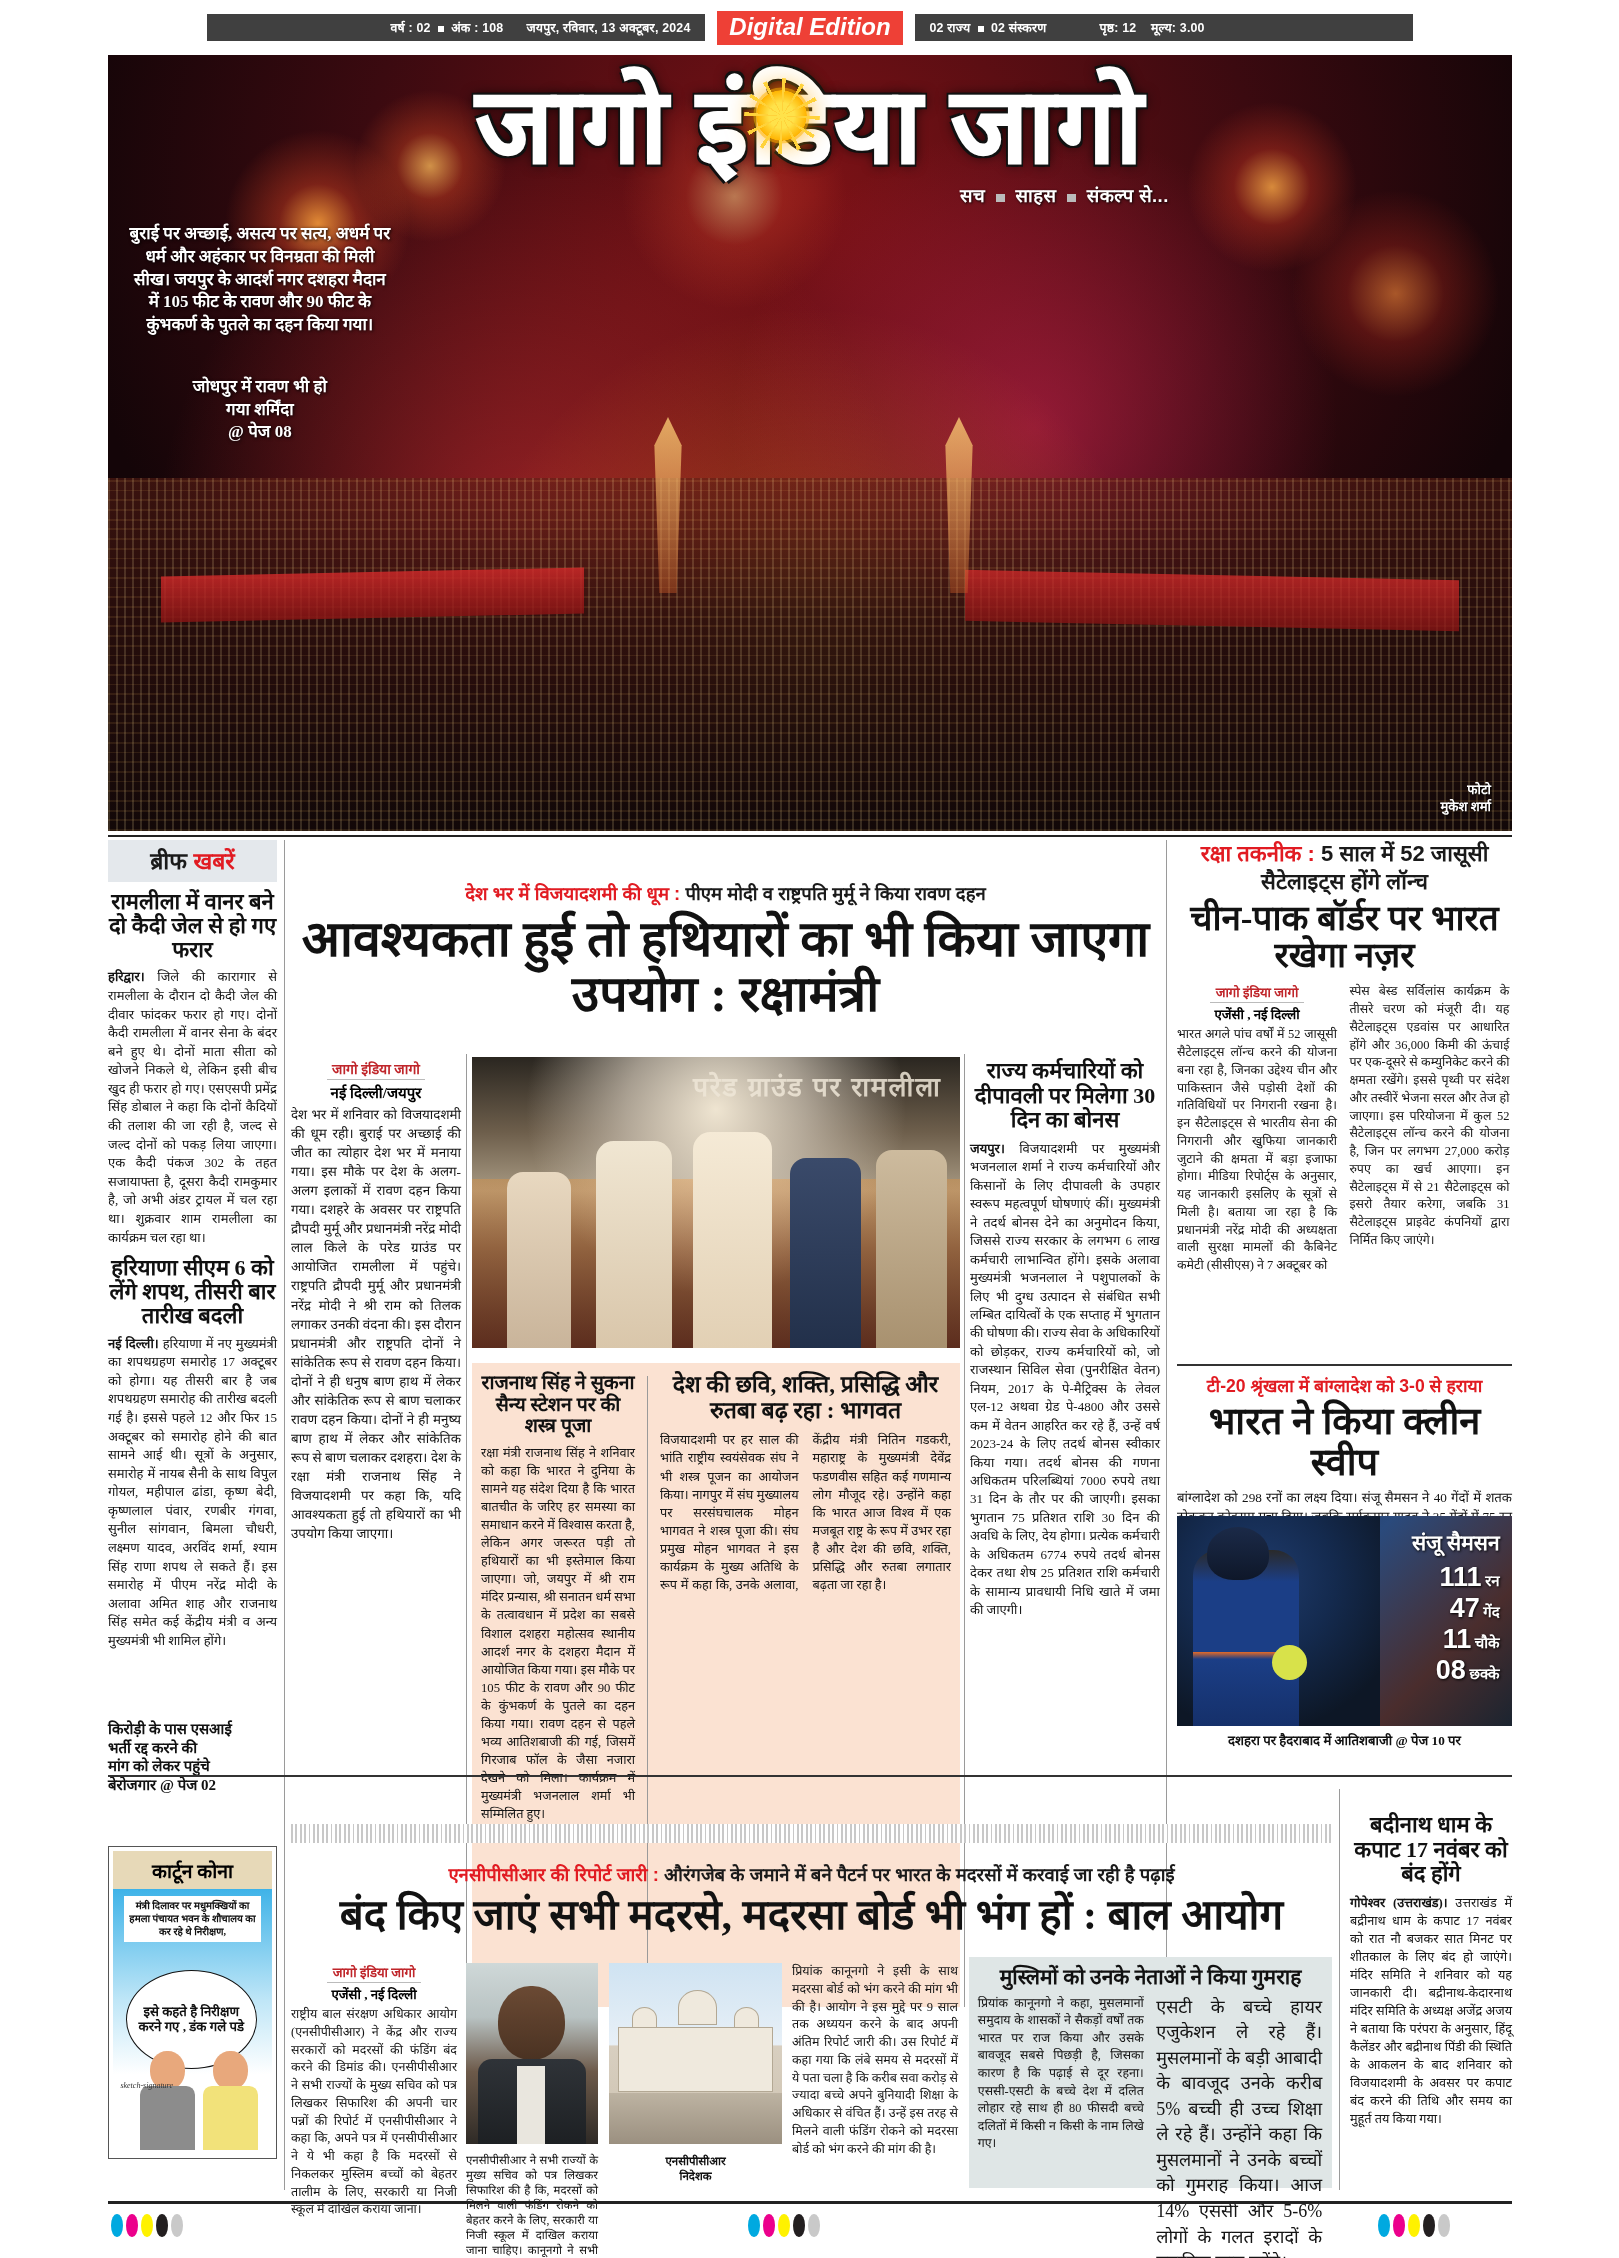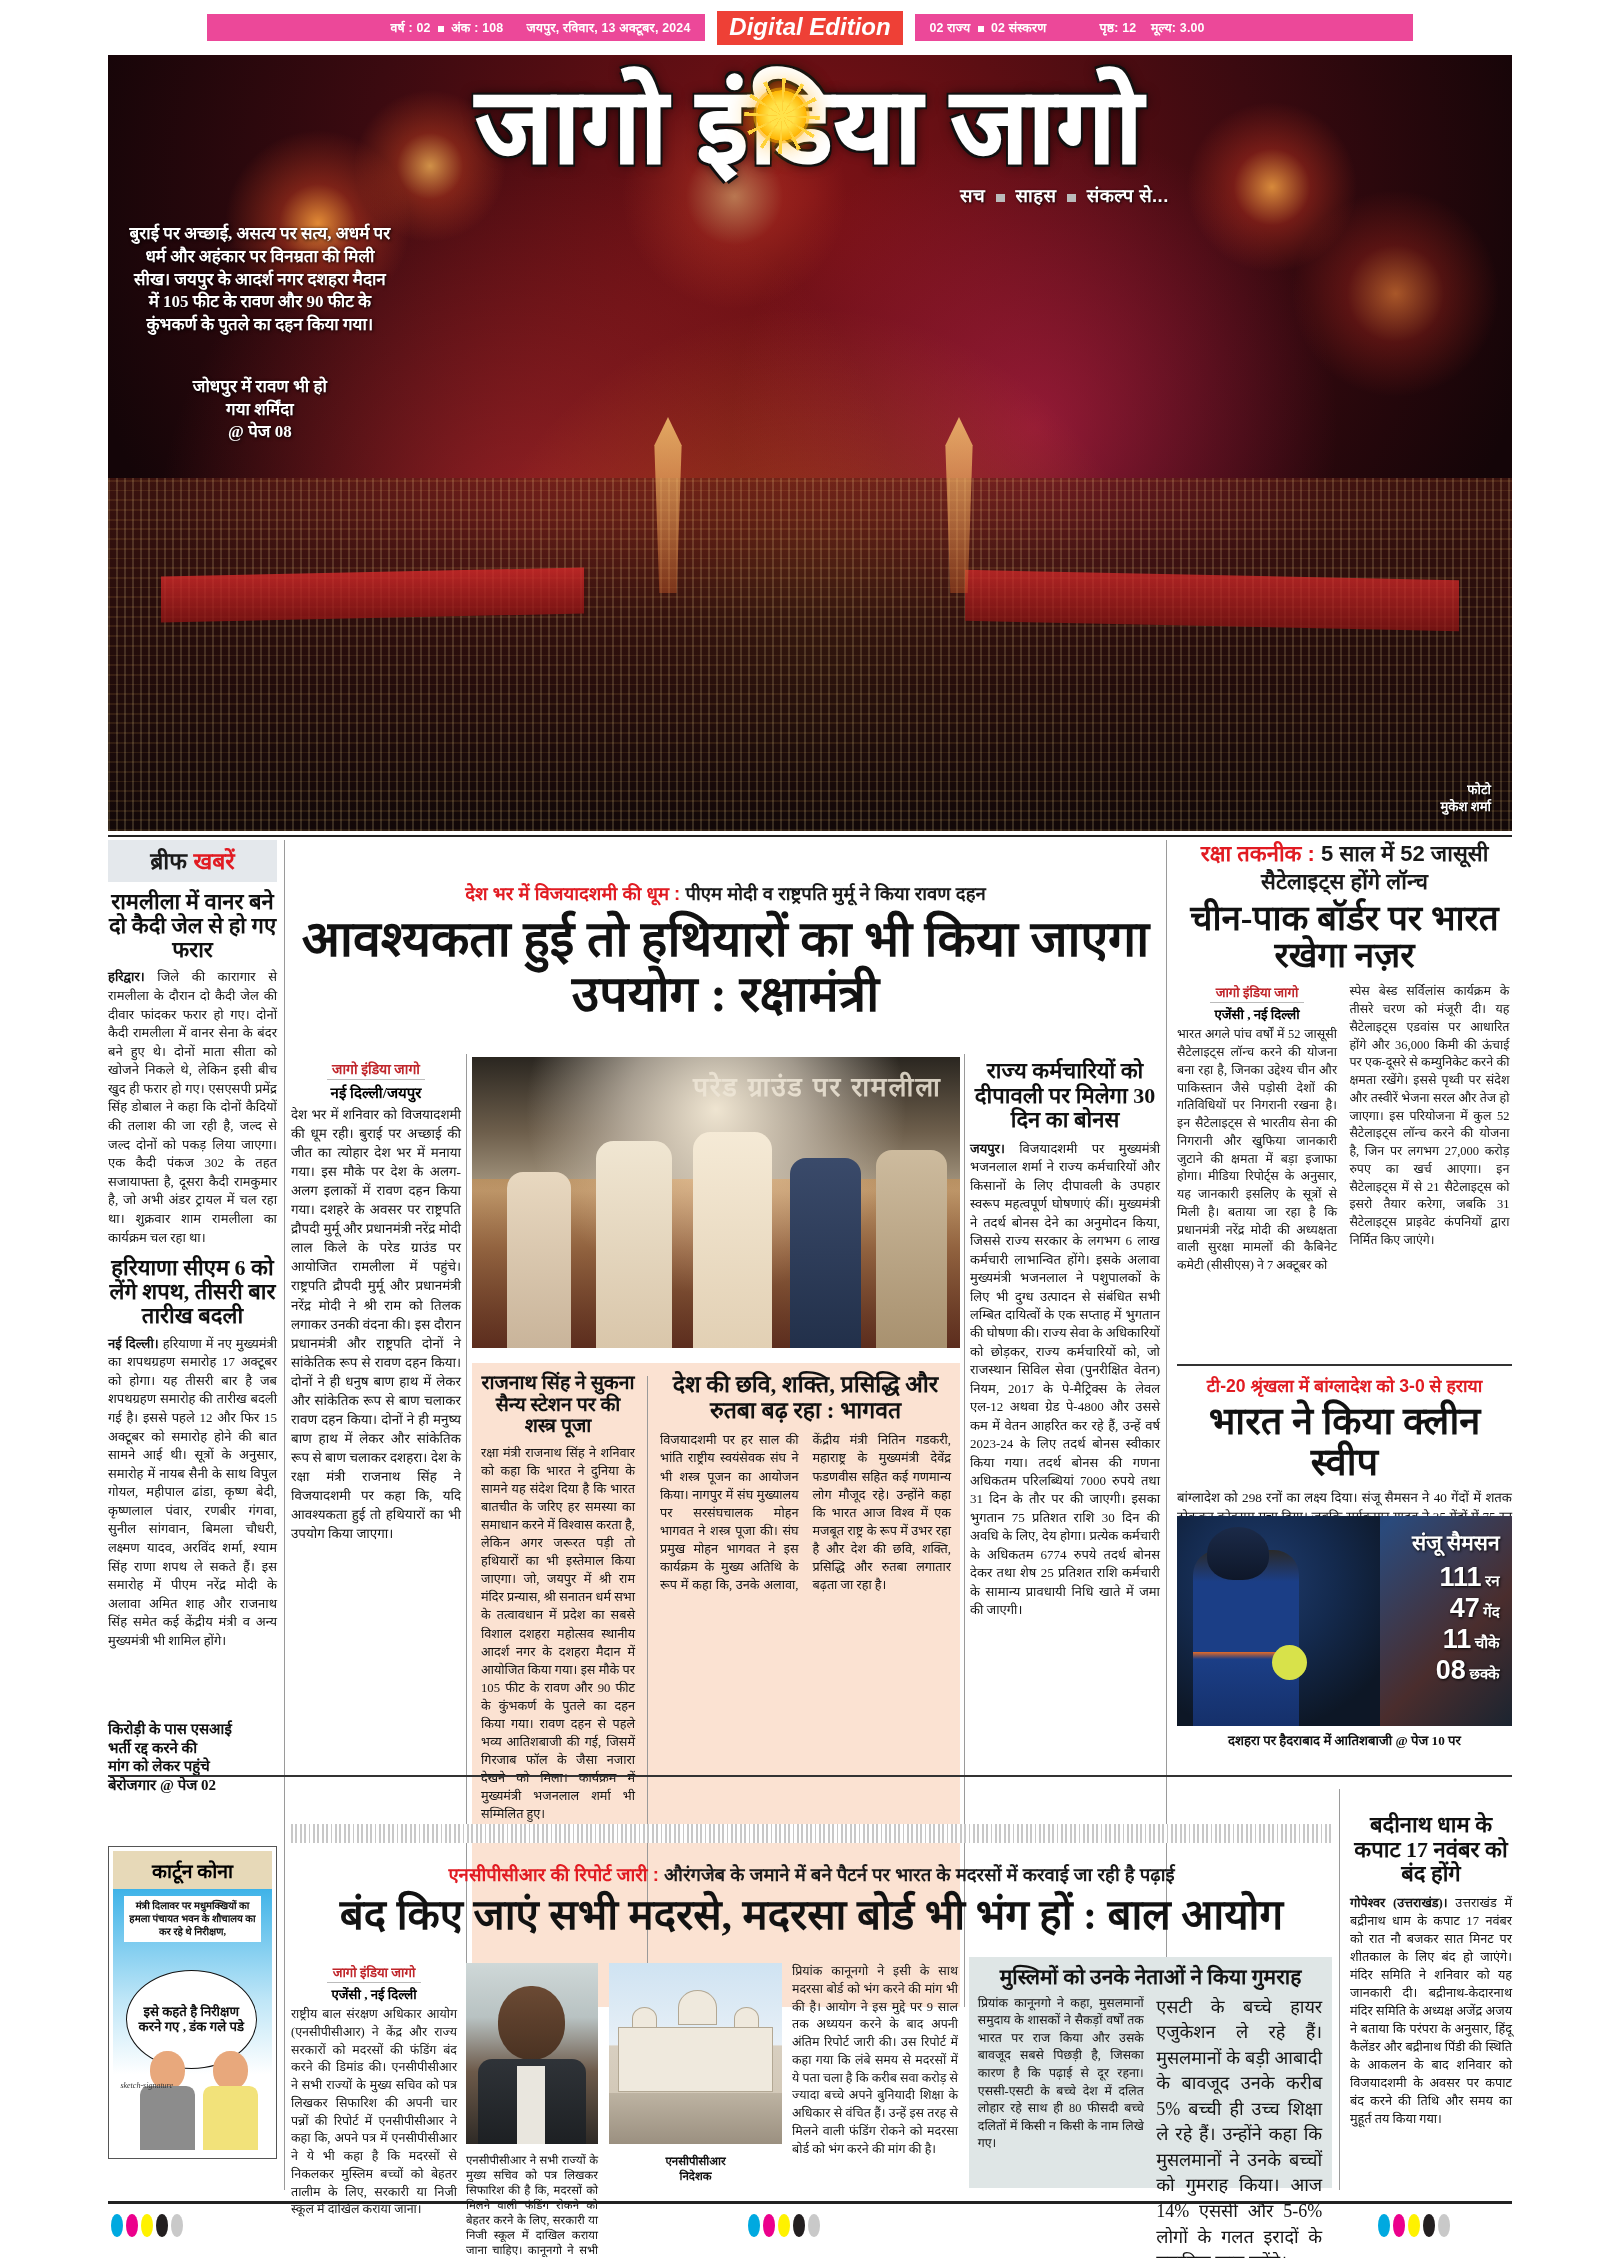--- a/index.html
+++ b/index.html
@@ -18,21 +18,21 @@
   }
 
   
   .topbar {
     position: absolute; left: 0; top: 0;
     width: 1620px; height: 55px;
     display: flex; align-items: center; justify-content: center;
     gap: 0;
   }
   .tb-left, .tb-right {
-    background: #ec4899; color: #fff;
+    background: #404040; color: #fff;
     font-family: "Liberation Sans", sans-serif;
     font-weight: bold;
     font-size: 12.4px;
     height: 26.5px;
     display: flex; align-items: center; gap: 23px;
     padding: 0 14px;
     letter-spacing: 0.2px;
   }
   .tb-left { width: 498px; justify-content: flex-end; }
   .tb-right { width: 498px; justify-content: flex-start; gap: 53px; }

